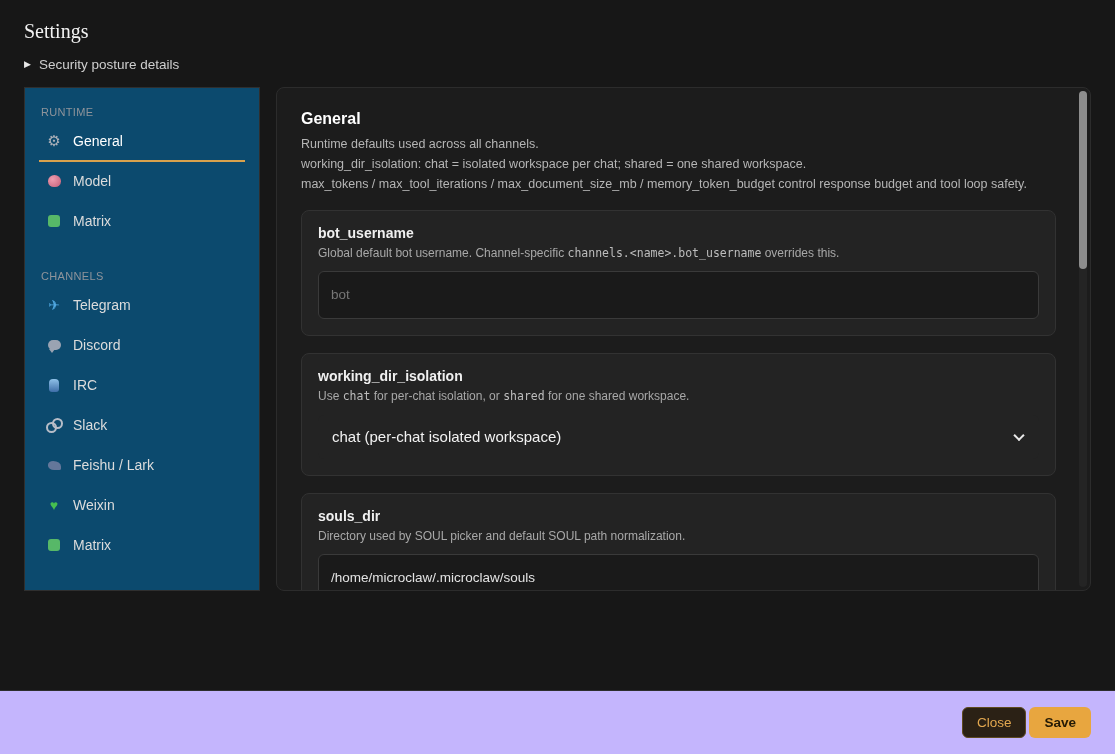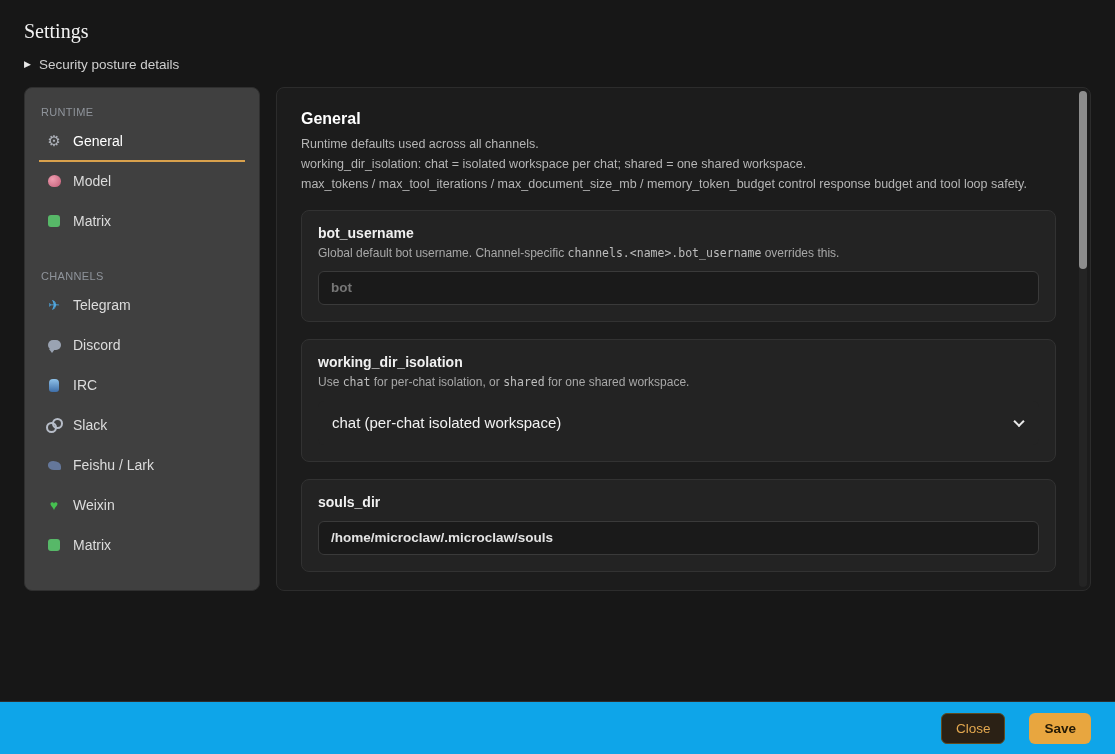--- a/index.html
+++ b/index.html
@@ -37,23 +37,23 @@
     font-size:13.5px; color:#cfcfcf; cursor:pointer;
     width:fit-content;
   }
   .disclosure .tri { font-size:9px; color:#e8e8e8; line-height:1; }
 
   .content { display:flex; gap:16px; margin-top:15px; height:504px; }
 
   
   .sidebar {
     width:236px; flex:none;
-    background:#404040;
+    background:#0c4a6e;
     border:1px solid #2f2f2f;
-    border-radius:8px;
+    border-radius:0;
     padding:14px 14px;
     overflow:hidden;
   }
   .section-label {
     font-size:11px; color:#8f949b;
     letter-spacing:.03em;
     margin:4px 0 4px 2px;
   }
   .nav-section + .nav-section { margin-top:28px; }
   .nav-item {
@@ -117,29 +117,28 @@
     border-radius:8px;
     padding:14px 16px 16px;
   }
   .card-title { font-size:14px; font-weight:700; color:#f0f0f0; }
   .card-help  { margin-top:5px; font-size:12px; color:#a8a8a8; }
   .card-help code {
     font-family:"DejaVu Sans Mono", monospace;
     font-size:11.5px; color:#bdbdbd;
   }
   .text-input {
-    margin-top:11px; width:100%; height:34px;
+    margin-top:11px; width:100%; height:48px;
     background:#1a1a1a;
     border:1px solid #3a3a3a;
     border-radius:6px;
     color:#e3e3e3;
     padding:0 12px;
     font-size:13.5px;
     font-family:"Liberation Sans", sans-serif;
-    font-weight:bold;
   }
   .text-input::placeholder { color:#767676; }
 
   .select-wrap { position:relative; margin-top:12px; }
   .select-wrap select {
     width:100%; height:44px;
     appearance:none; -webkit-appearance:none;
     background:#232323;
     border:none; border-radius:6px;
     color:#f2f2f2;
@@ -161,25 +160,25 @@
     position:absolute; top:3px; right:3px; bottom:3px;
     width:8px; border-radius:4px; background:#242424;
   }
   .scroll-thumb {
     width:8px; height:178px; border-radius:4px; background:#8d8d8d;
   }
 
   
   .footer {
     position:absolute; left:0; right:0; bottom:0;
-    height:53px;
+    height:64px;
     border-top:1px solid #2d2d2d;
-    background:#0ea5e9;
+    background:#c4b5fd;
     display:flex; align-items:center; justify-content:flex-end;
-    gap:24px; padding:0 24px;
+    gap:3px; padding:0 24px;
   }
   .btn {
     border-radius:6px; font-size:13.5px; cursor:pointer;
     font-family:"Liberation Sans", sans-serif;
   }
   .btn-close {
     background:#2b2115; color:#e3a84f;
     border:1px solid #5f4a1f;
     padding:7px 14px;
   }
@@ -277,20 +276,21 @@
         <div class="select-wrap">
           <select>
             <option>chat (per-chat isolated workspace)</option>
           </select>
           <span class="chevron"></span>
         </div>
       </div>
 
       <div class="card">
         <div class="card-title">souls_dir</div>
+        <div class="card-help"><span>Directory used by SOUL picker and default SOUL path normalization.</span></div>
         <input class="text-input" type="text" value="/home/microclaw/.microclaw/souls" style="">
       </div>
 
       <div class="scrollbar">
         <div class="scroll-thumb"></div>
       </div>
 
     </section>
   </div>
 </div>

